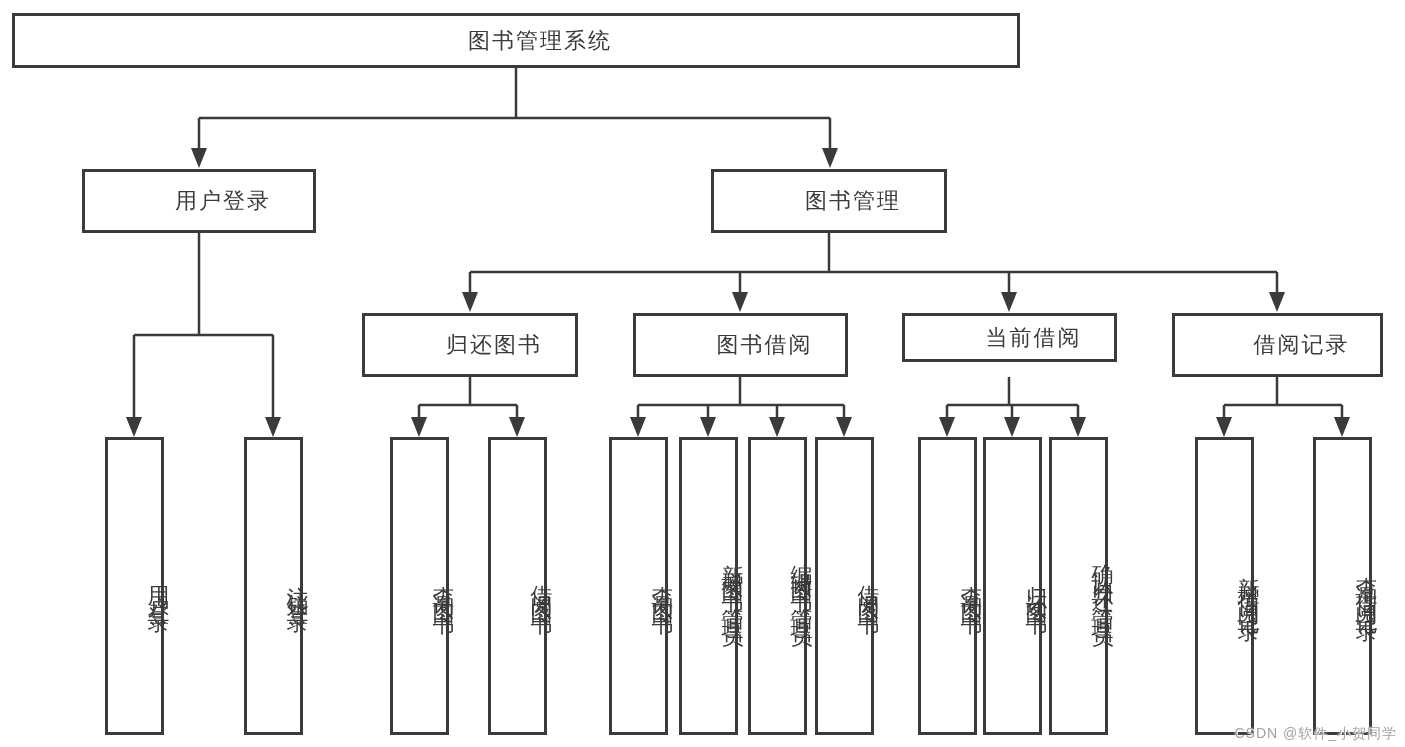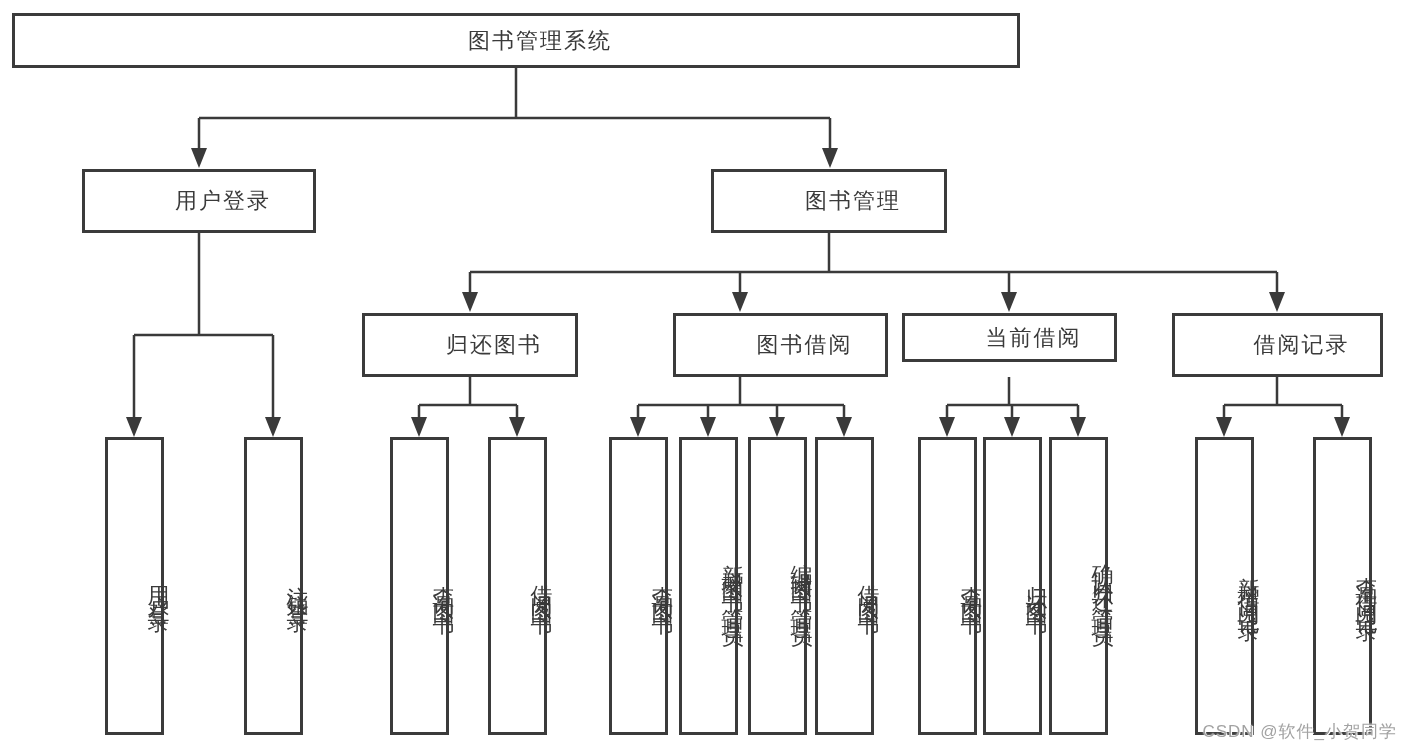--- a/index.html
+++ b/index.html
@@ -36,21 +36,21 @@
     text-orientation: mixed;
     font-size: 22px;
     letter-spacing: 9px;
     line-height: 1;
     color: #3a3a3a;
   }
   .watermark {
     position: absolute;
     right: 8px;
     bottom: 4px;
-    font-size: 17px;
+    font-size: 14px;
     color: #a2a2a2;
     text-shadow: 0 0 2px #ffffff, 1px 1px 0 #ffffff;
     letter-spacing: 1px;
     white-space: nowrap;
   }
 </style>
 </head>
 <body>
 
 <div id="canvas">
@@ -82,21 +82,21 @@
   <div class="node hbox" style="left:82px; top:169px; width:234px; height:64px;">
     <span class="label">用户登录</span>
   </div>
   <div class="node hbox" style="left:711px; top:169px; width:236px; height:64px;text-align:right;">
     <span class="label">图书管理</span>
   </div>
 
   <div class="node hbox" style="left:362px; top:313px; width:216px; height:64px;">
     <span class="label">归还图书</span>
   </div>
-  <div class="node hbox" style="left:633px; top:313px; width:215px; height:64px;margin-left:40px;">
+  <div class="node hbox" style="left:633px; top:313px; width:215px; height:64px;">
     <span class="label">图书借阅</span>
   </div>
   <div class="node hbox" style="left:902px; top:313px; width:215px; height:49px;">
     <span class="label">当前借阅</span>
   </div>
   <div class="node hbox" style="left:1172px; top:313px; width:211px; height:64px;">
     <span class="label">借阅记录</span>
   </div>
 
   <div class="node vbox" style="left:105px; top:437px; width:59px; height:298px;">

